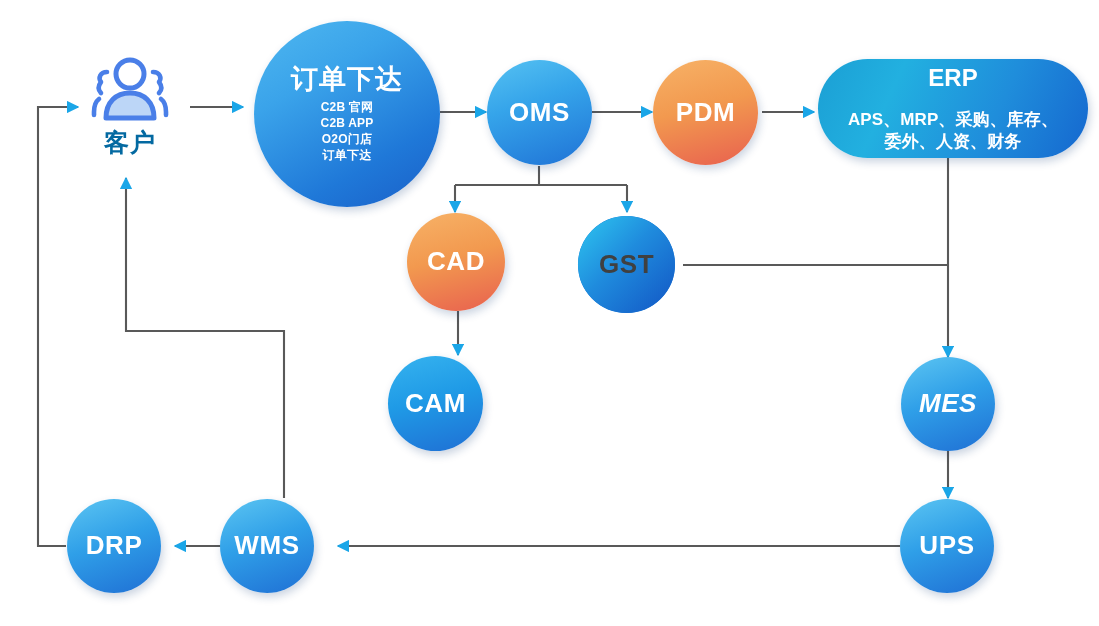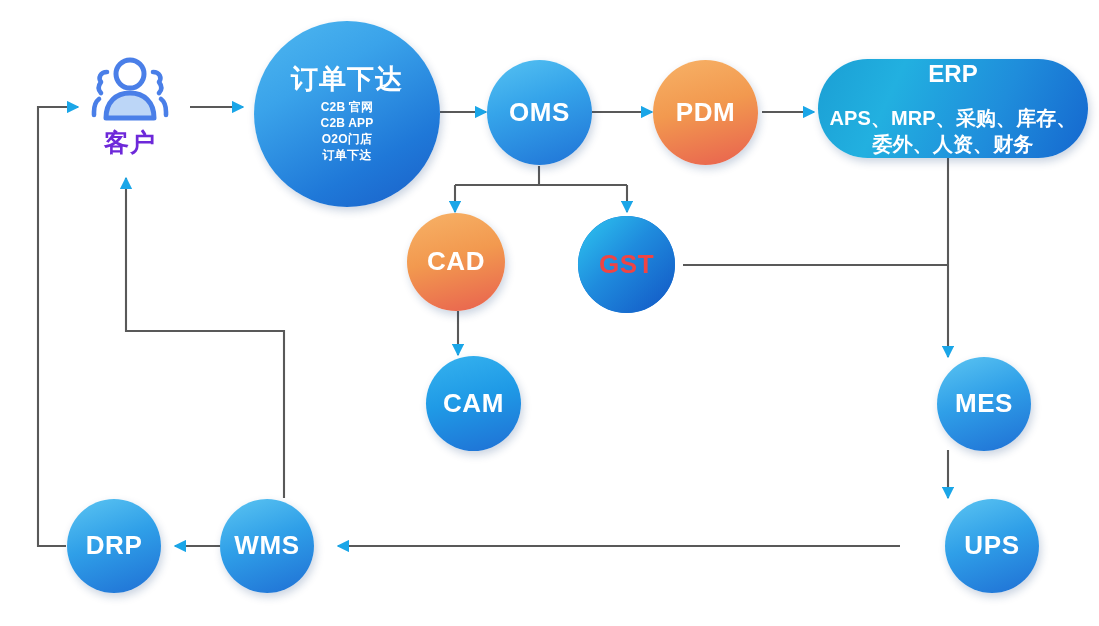--- a/index.html
+++ b/index.html
@@ -55,21 +55,21 @@
   .sk-orange {
     background: linear-gradient(165deg, #f7b267 0%, #f2994f 45%, #e8604f 100%);
   }
   .sk-erp {
     background: linear-gradient(115deg, #1b9fd4 0%, #22b0e0 28%, #1f8ddb 65%, #1567cf 100%);
     border-radius: 52px;
   }
   .sk-gst {
     background: #ffffff;
     border: 2.4px solid #1577d6;
-    color: #ef4444;
+    color: #404040;
     box-shadow: 0 0 0 0 transparent;
   }
   .sk-gst::before {
     content: "";
     position: absolute;
     inset: -2.4px;
     border-radius: 50%;
     background: linear-gradient(135deg, #2ec7f0 0%, #1f8bdd 45%, #1255c4 100%);
     z-index: -1;
   }
@@ -90,42 +90,42 @@
     font-size: 26px;
     font-weight: 700;
     letter-spacing: 0.6px;
   }
   .lbl-erp {
     font-size: 24px;
     font-weight: 700;
     margin-bottom: 17px;
   }
   .erp-sub {
-    font-size: 20px;
+    font-size: 17px;
     font-weight: 700;
     line-height: 1.3;
     letter-spacing: 0.1px;
   }
 
   
   #customer-group {
     position: absolute;
     left: 76px;
     top: 52px;
     width: 108px;
     height: 110px;
     display: flex;
     flex-direction: column;
     align-items: center;
   }
   #customer-label {
     margin-top: 2px;
     font-size: 25px;
     font-weight: 700;
-    color: #6d28d9;
+    color: #0369a1;
     letter-spacing: 1px;
   }
 </style>
 </head>
 <body>
 
 <div id="canvas">
 
   <svg id="wires" viewBox="0 0 1099 626" xmlns="http://www.w3.org/2000/svg">
     <defs>
@@ -213,29 +213,29 @@
   </div>
 
   <div class="node circ shadow sk-orange" style="left:407px; top:213px; width:98px; height:98px;">
     <div class="lbl-lg">CAD</div>
   </div>
 
   <div class="node circ sk-gst" style="left:578px; top:216px; width:97px; height:97px; z-index:2;">
     <div class="lbl-lg">GST</div>
   </div>
 
-  <div class="node circ shadow sk-cam" style="left:426px; top:356px; width:95px; height:95px;">
+  <div class="node circ shadow sk-cam" style="left:388px; top:356px; width:95px; height:95px;">
     <div class="lbl-lg">CAM</div>
   </div>
 
-  <div class="node circ shadow sk-blue2" style="left:937px; top:357px; width:94px; height:94px;">
+  <div class="node circ shadow sk-blue2" style="left:901px; top:357px; width:94px; height:94px;font-style:italic;">
     <div class="lbl-lg">MES</div>
   </div>
 
-  <div class="node circ shadow sk-blue2" style="left:945px; top:499px; width:94px; height:94px;">
+  <div class="node circ shadow sk-blue2" style="left:900px; top:499px; width:94px; height:94px;">
     <div class="lbl-lg">UPS</div>
   </div>
 
   <div class="node circ shadow sk-blue2" style="left:220px; top:499px; width:94px; height:94px;">
     <div class="lbl-lg">WMS</div>
   </div>
 
   <div class="node circ shadow sk-blue2" style="left:67px; top:499px; width:94px; height:94px;">
     <div class="lbl-lg">DRP</div>
   </div>

